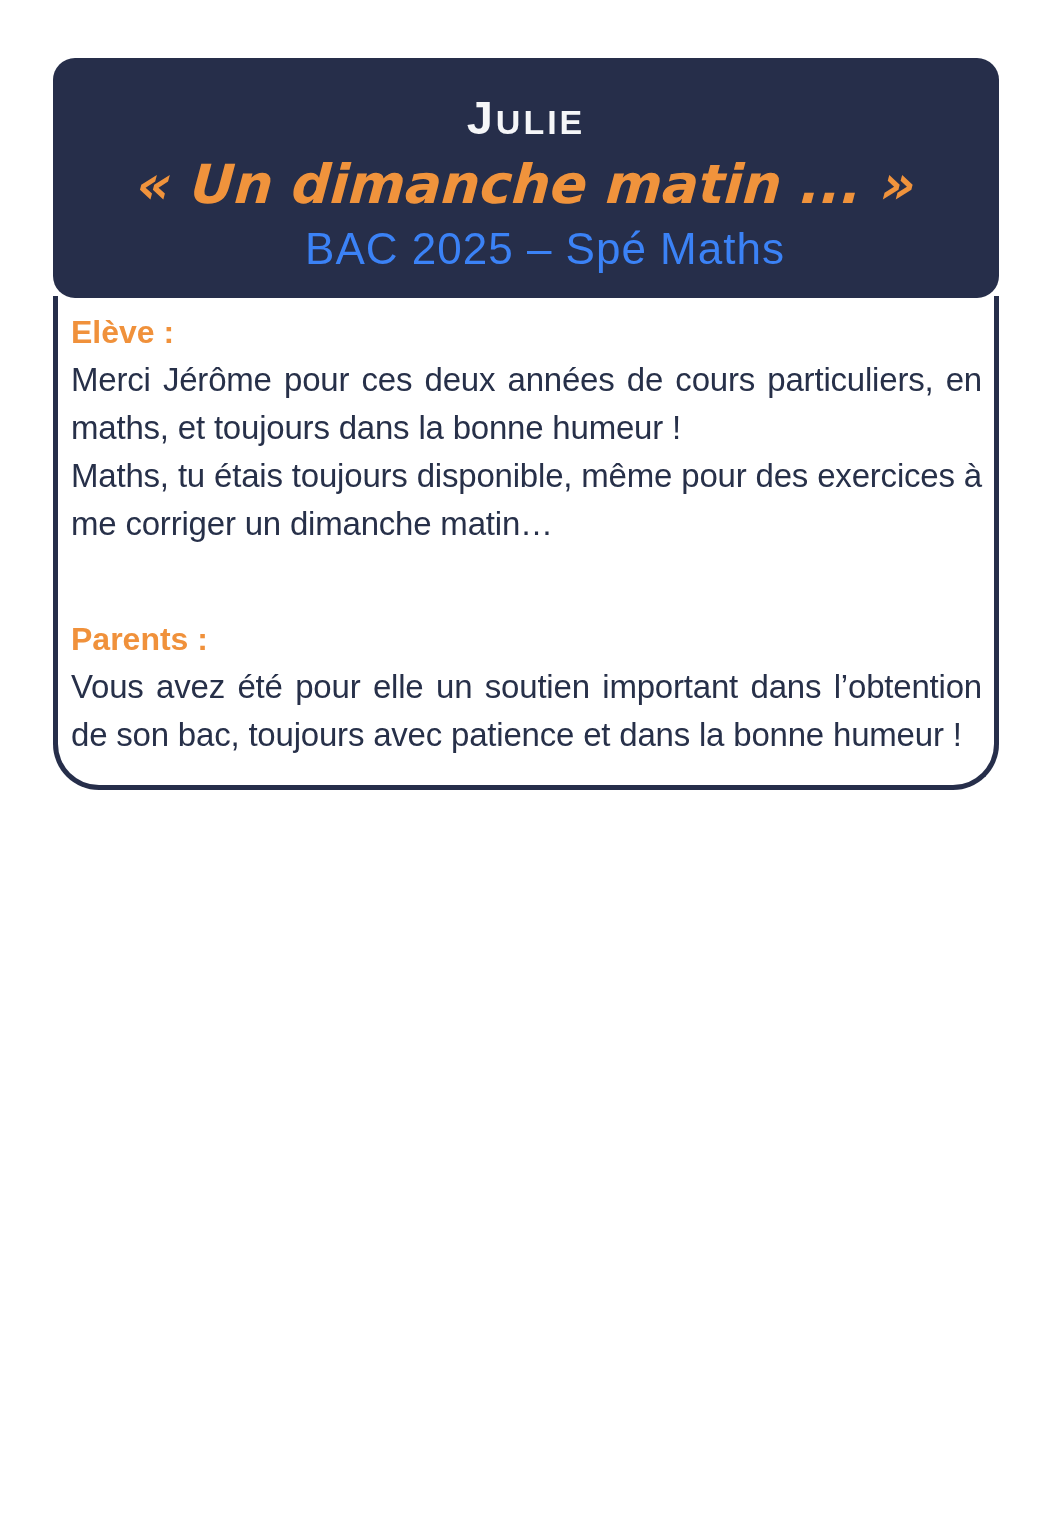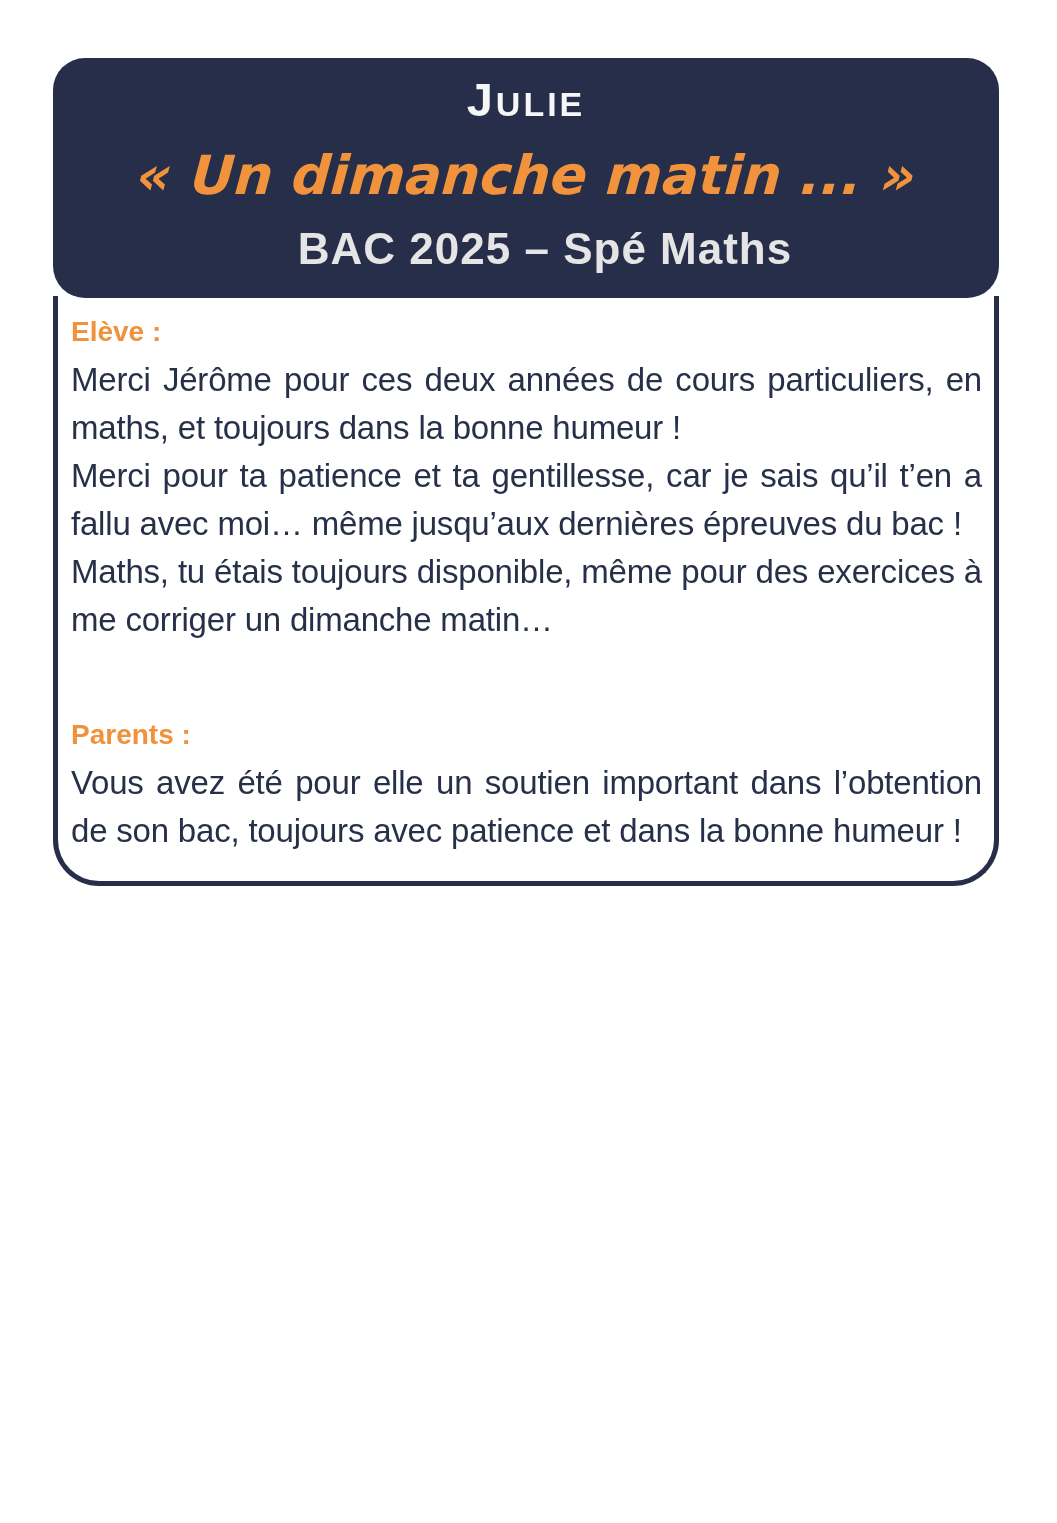--- a/index.html
+++ b/index.html
@@ -14,23 +14,23 @@
   }
   .card {
     position: absolute;
     left: 53px;
     top: 58px;
     width: 946px;
   }
   
   .card-header {
     background: #262E4A;
-    border-radius: 32px;
+    border-radius: 22px;
     height: 240px;
-    padding: 18px 20px 24px;
+    padding: 36px 20px 24px;
     display: flex;
     flex-direction: column;
     align-items: center;
     justify-content: space-between;
     text-align: center;
     position: relative;
     z-index: 2;
   }
   .student-name {
     color: #f5f6f8;
@@ -47,44 +47,44 @@
     color: #F0933C;
     font-family: "DejaVu Sans", sans-serif;
     font-style: italic;
     font-weight: bold;
     font-size: 54px;
     line-height: 76px;
     transform: skewX(-4deg);
     white-space: nowrap;
   }
   .subtitle {
-    color: #e5e5e5;
+    color: #3b82f6;
     font-size: 44px;
-    font-weight: 700;
+    font-weight: 400;
     letter-spacing: 1px;
     line-height: 50px;
     margin-left: 38px;
   }
   
   .card-body {
     background: #ffffff;
     border: 5px solid #262E4A;
     border-top: none;
     border-radius: 0 0 46px 46px;
     margin-top: -2px;
     padding: 12px 12px 26px 13px;
     position: relative;
     z-index: 1;
   }
   .section { margin: 0; }
   .section.parents { margin-top: 67px; }
   .sec-label {
     margin: 0;
     color: #F0913B;
-    font-size: 28px;
+    font-size: 32px;
     font-weight: bold;
     line-height: 48px;
     text-align: left;
   }
   .card-body p {
     margin: 0;
     color: #273049;
     font-size: 33px;
     line-height: 48px;
     text-align: justify;
@@ -100,21 +100,20 @@
     <div class="student-name">Julie</div>
     <div class="quote">«&nbsp;Un dimanche matin ...&nbsp;»</div>
     <div class="subtitle">BAC 2025 – Spé Maths</div>
   </div>
 
   <div class="card-body">
 
     <div class="section eleve">
       <h2 class="sec-label">Elève&nbsp;:</h2>
       <p>Merci Jérôme pour ces deux années de cours particuliers, en maths, et toujours dans la bonne humeur&nbsp;!</p>
-      <p>Merci pour ta patience et ta gentillesse, car je sais qu’il t’en a fallu avec moi… même jusqu’aux dernières épreuves du bac&nbsp;!</p>
       <p>Maths, tu étais toujours disponible, même pour des exercices à me corriger un dimanche matin…</p>
     </div>
 
     <div class="section parents">
       <h2 class="sec-label">Parents&nbsp;:</h2>
       <p>Vous avez été pour elle un soutien important dans l’obtention de son bac, toujours avec patience et dans la bonne humeur&nbsp;!</p>
     </div>
 
   </div>
 

